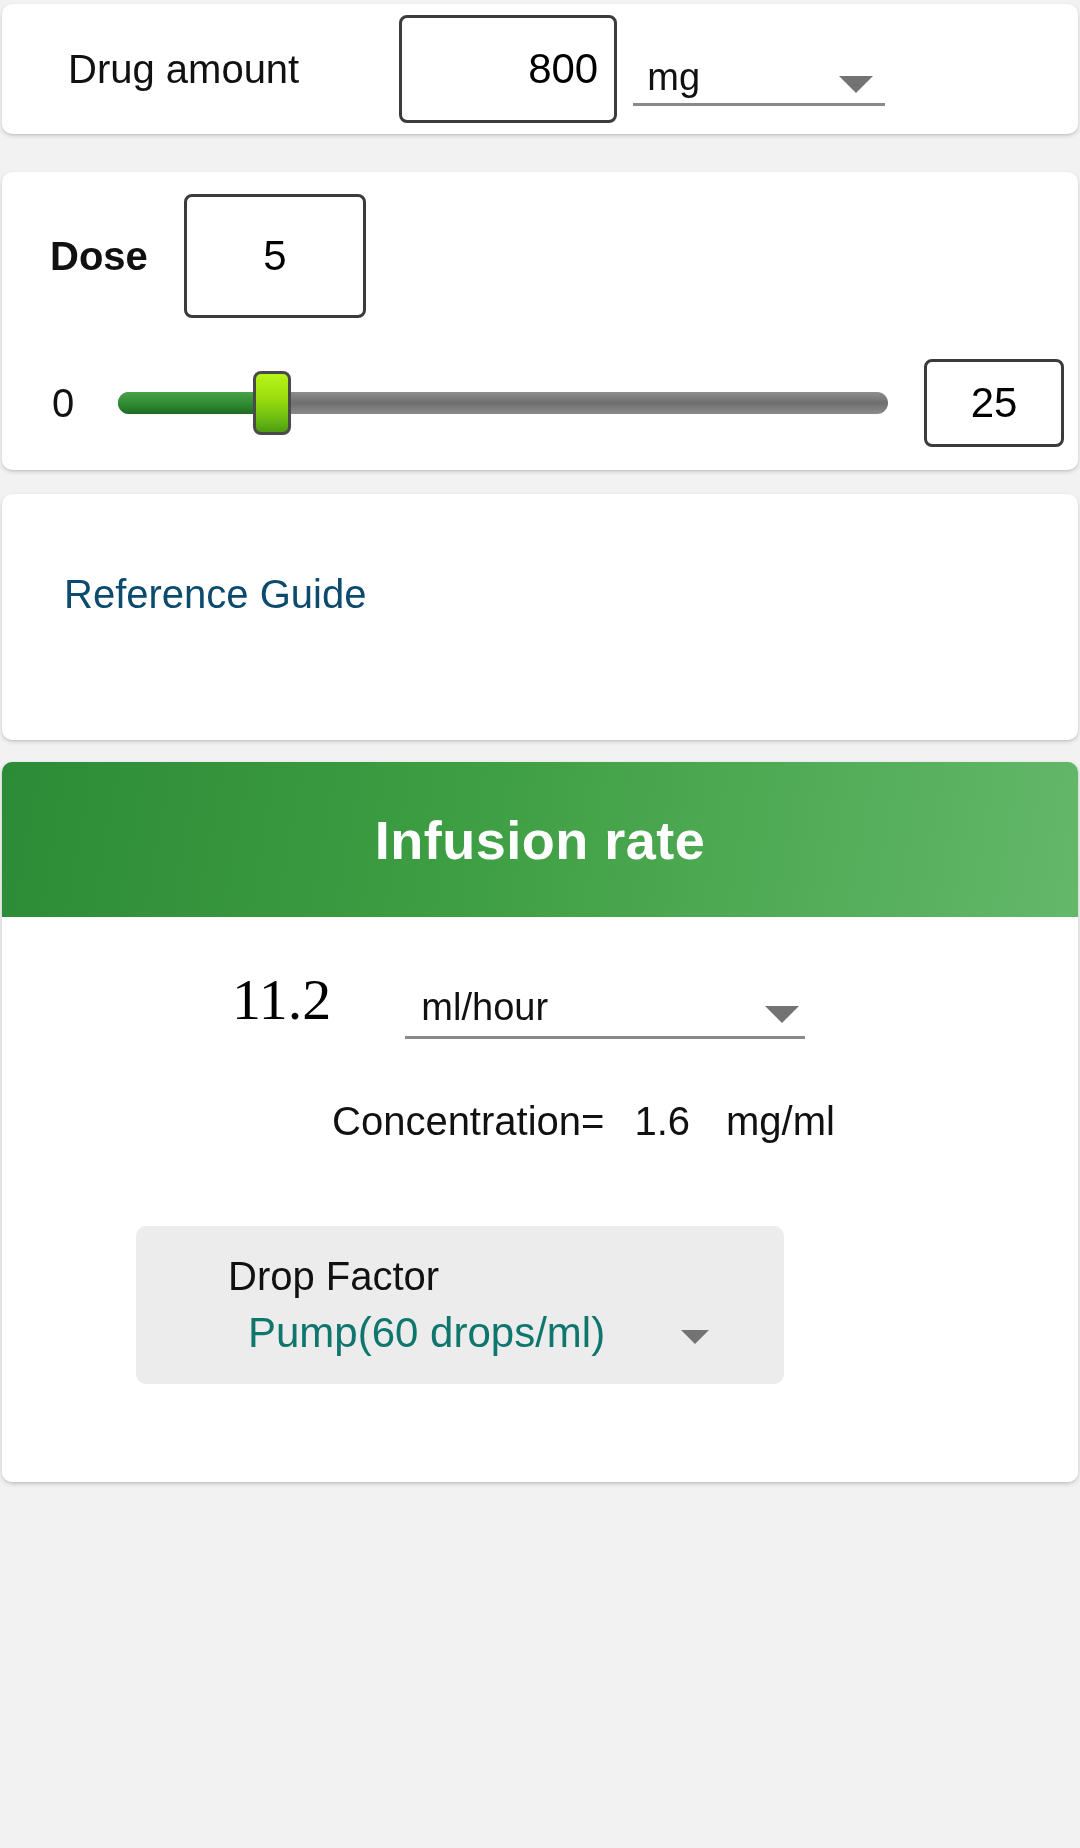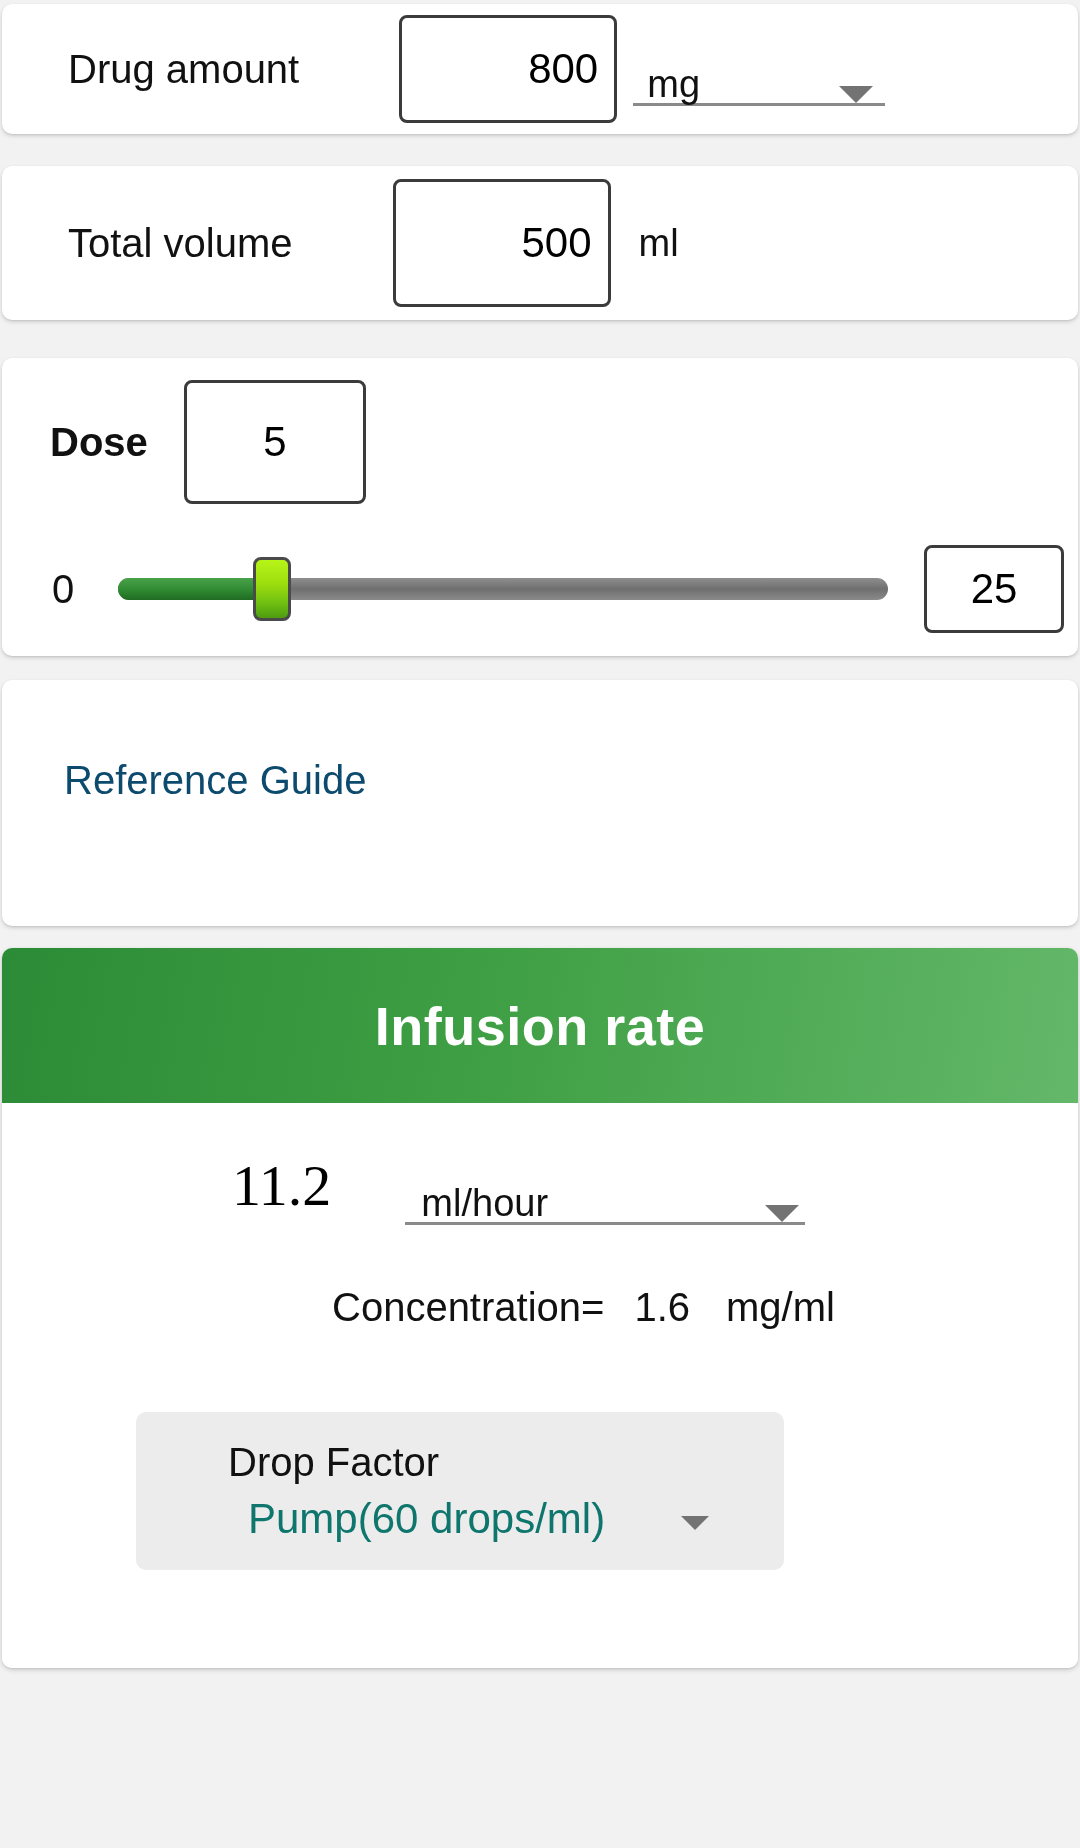--- a/index.html
+++ b/index.html
@@ -65,21 +65,21 @@
     font-size: 38px;
     color: #111111;
     white-space: nowrap;
   }
 
   
   .dropdown {
     position: relative;
     border-bottom: 3px solid #8a8a8a;
     display: flex;
-    align-items: flex-end;
+    align-items: center;
     justify-content: space-between;
   }
   .dropdown .dd-value {
     font-size: 38px;
     color: #111111;
     white-space: nowrap;
     line-height: 1;
   }
   .caret {
     width: 0; height: 0;
@@ -207,29 +207,20 @@
 
       <div class="num-box" style="width:218px; height:108px; margin-left:100px;">800</div>
 
       <div class="dropdown" style="width:252px; height:74px; margin-left:16px; padding:0 8px 0 14px;">
         <span class="dd-value" style="margin-top:18px;">mg</span>
         <span class="caret" style="margin-top:34px; margin-right:4px;"></span>
       </div>
     </div>
   </div>
 
-  <div class="card" style="height:154px; margin-top:32px;">
-    <div class="row" style="height:100%; padding:0 14px 0 66px;">
-      <div class="field-label">Total volume</div>
-
-      <div class="num-box" style="width:218px; height:128px; margin-left:100px;">500</div>
-
-      <div class="unit-text" style="margin-left:28px;">ml</div>
-    </div>
-  </div>
 
   <div class="card" style="height:298px; margin-top:38px;">
 
     <div class="row" style="height:168px; padding:0 14px 0 48px;">
       <div class="field-label bold">Dose</div>
 
       <div class="num-box" style="width:182px; height:124px; margin-left:36px; justify-content:center;">5</div>
 
     </div>
 

